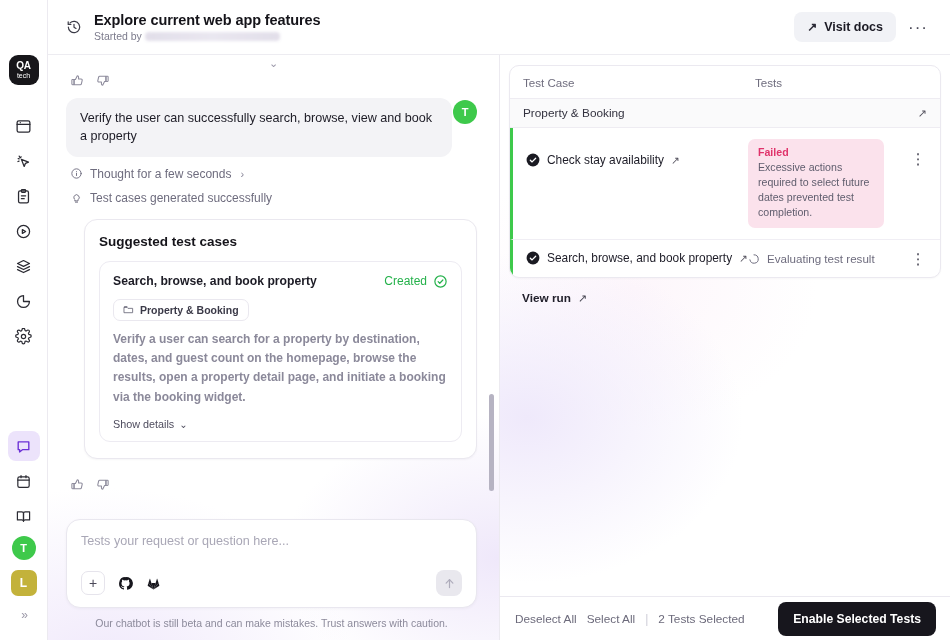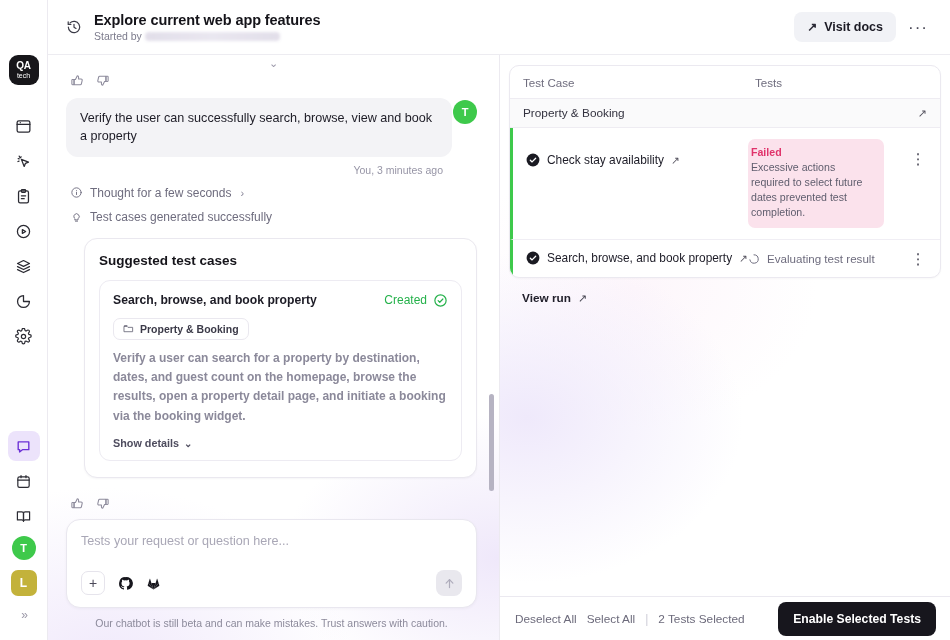--- a/index.html
+++ b/index.html
@@ -137,21 +137,21 @@
   .tc-name { font-size: 12.2px; font-weight:700; color:#1c1b25; }
   .tc-status { margin-left:auto; display:flex; align-items:center; gap:6px; color:#24b14a; font-size:12px; }
   .tc-status svg { width:15px; height:15px; }
   .tc-chip {
     display:inline-flex; align-items:center; gap:6px;
     border:1px solid #eae8ef; border-radius: 7px; padding: 4px 9px;
     font-size: 10.5px; font-weight:700; color:#3b3a48; margin: 10px 0 9px 0;
   }
   .tc-chip svg { width: 11px; height:11px; color:#6d6b7c; }
   .tc-desc { font-size: 12px; color:#8b899a; line-height: 1.62; font-weight: bold; }
-  .tc-more { display:flex; align-items:flex-end; gap:5px; font-size: 10.8px; font-weight:700; color:#4e4c5e; margin-top: 11px; cursor:pointer;}
+  .tc-more { display:flex; align-items:flex-end; gap:5px; font-size: 10.8px; font-weight:400; color:#4e4c5e; margin-top: 11px; cursor:pointer;}
   .tc-more .chev { font-size: 10px; }
 
   .chat-scrollbar {
     position:absolute; right: 5px; top: 10px; width: 5px; height: calc(100% - 20px);
   }
   .chat-scrollbar .thumb {
     position:absolute; left:0; width:5px; border-radius: 3px;
     background:#b6b3c2; top: 74%; height: 22%;
   }
 
@@ -209,21 +209,21 @@
   }
   .test-row:last-child { border-bottom: none; }
   .tr-left { flex: 0 0 222px; display:flex; align-items:center; gap: 7px; padding-top: 14px; }
   .test-row.short .tr-left { padding-top: 0; }
   .check-ic { width: 14px; height:14px; flex:0 0 14px; }
   .tr-name { font-size: 11.9px; color:#1d1c27; font-weight: 400; }
   .tr-ext { font-size: 10.5px; color:#55535f; }
   .tr-mid { flex: 1 1 auto; min-width:0; }
   .fail-badge {
     display:inline-block; background:#fbe2ec; border-radius: 7px;
-    padding: 7px 10px 8px 3px; max-width: 136px;
+    padding: 7px 10px 8px 10px; max-width: 136px;
   }
   .fail-title { font-size: 10.6px; font-weight:700; color:#e0336b; margin-bottom: 2px; }
   .fail-desc { font-size: 10.6px; color:#5f5d6d; line-height: 1.42; }
   .eval-row { display:flex; align-items:center; gap:7px; color:#6e6c7e; font-size: 11.6px; padding-top:1px;}
   .eval-row svg { width: 12px; height:12px; }
   .kebab-v { flex: 0 0 24px; display:flex; justify-content:center; color:#4a4957;
              font-size: 15px; line-height:1; padding-top: 12px; cursor:pointer; }
   .test-row.short .kebab-v { padding-top: 0; }
   .view-run { display:flex; align-items:center; gap:7px; font-size: 11.8px;
               font-weight: 700; color:#22212c; padding: 13px 0 0 13px; cursor:pointer; }
@@ -370,21 +370,20 @@
               <rect x="17.5" y="5.3" width="3.5" height="8.2" rx="1"></rect>
             </svg>
           </div>
 
           <div class="user-msg-row">
             <div class="user-bubble">Verify the user can successfully search, browse, view and book a property</div>
             <div class="user-av">
               <span>T</span>
             </div>
           </div>
-          <div class="msg-meta">You, 3 minutes ago</div>
 
           <div class="thought-row">
             <svg viewBox="0 0 24 24" fill="none" stroke="currentColor" stroke-width="1.7" stroke-linecap="round">
               <circle cx="12" cy="12" r="8.6"></circle>
                 <path d="M12 8.5v-.01M12 11.4v4.4"></path>
             </svg>
             <span>Thought for a few seconds</span>
             <span class="chev">›</span>
           </div>
 

